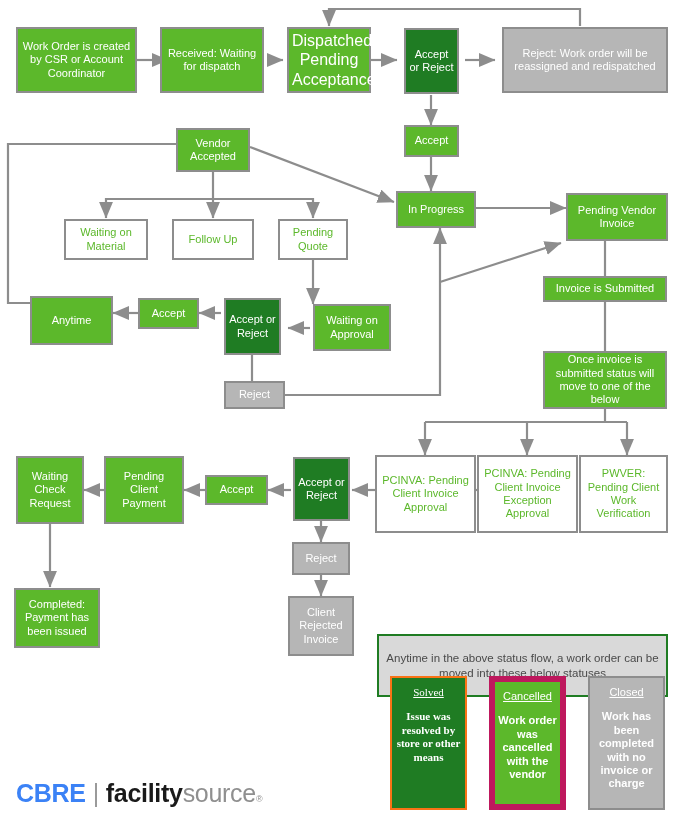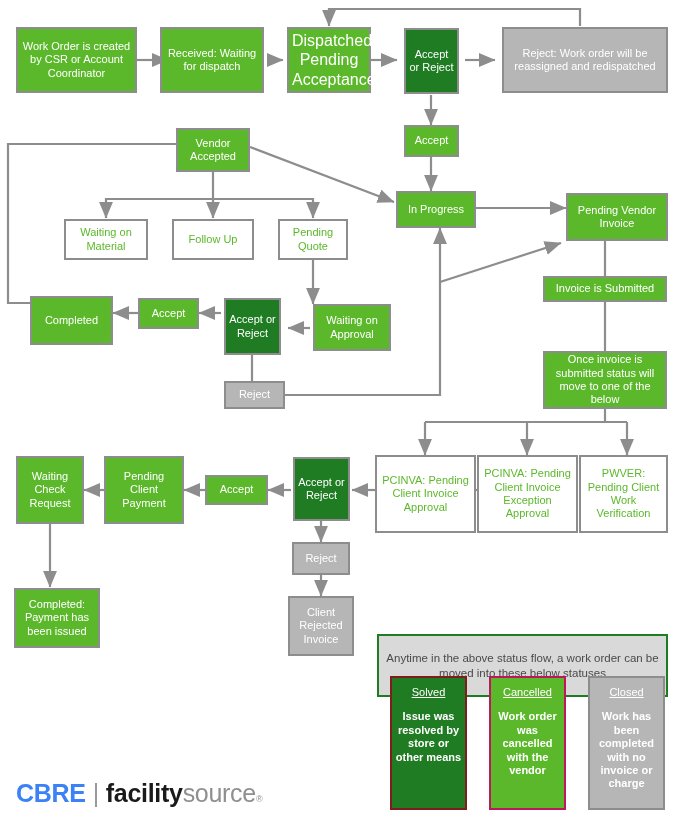--- a/index.html
+++ b/index.html
@@ -8,22 +8,22 @@
   svg.wires{position:absolute;left:0;top:0;width:676px;height:817px;pointer-events:none;}
   .node{position:absolute;box-sizing:border-box;display:flex;align-items:center;justify-content:center;
         text-align:center;line-height:1.22;padding:2px 3px;z-index:2;}
   .node span{display:block;width:100%;}
   
   .green      {background:#5cb82b;border:2px solid #8d8d8d;color:#ffffff;}
   .darkgreen  {background:#1f7c23;border:2px solid #8d8d8d;color:#ffffff;}
   .grey       {background:#b6b6b6;border:2px solid #8d8d8d;color:#ffffff;}
   .white      {background:#ffffff;border:2px solid #8d8d8d;color:#5cb82b;}
   .note       {background:#d9d9d9;border:2px solid #1f7c23;color:#4a4a4a;}
-  .term-dark  {background:#1f7c23;border:2px solid #7f1d1d;color:#ffffff;}
-  .term-green {background:#5cb82b;border:2px solid #be185d;color:#ffffff;}
+  .term-dark  {background:#1f7c23;border:2px solid #f97316;color:#ffffff;font-family:Liberation Serif, serif;}
+  .term-green {background:#5cb82b;border:6px solid #be185d;color:#ffffff;}
   .term-grey  {background:#b6b6b6;border:2px solid #8d8d8d;color:#ffffff;}
   .term{flex-direction:column;justify-content:flex-start;padding-top:8px;}
   .term .ttl{font-weight:normal;text-decoration:underline;margin-bottom:11px;}
   .term .bdy{font-weight:bold;}
   
   #logo{position:absolute;left:16px;top:779px;z-index:3;display:flex;align-items:baseline;
         font-size:25px;font-weight:bold;letter-spacing:-0.3px;}
   #logo .cbre{color:#3b82f6;}
   #logo .bar{color:#9a9a9a;font-weight:normal;margin:0 7px;}
   #logo .fac{color:#1a1a1a;}
@@ -164,21 +164,21 @@
 
   <div class="node white" style="left:278px;top:219px;width:70px;height:41px;font-size:11px;">
     <span>Pending Quote</span>
   </div>
 
   <div class="node green" style="left:543px;top:276px;width:124px;height:26px;font-size:11px;">
     <span>Invoice is Submitted</span>
   </div>
 
   <div class="node green" style="left:30px;top:296px;width:83px;height:49px;font-size:11px;">
-    <span>Completed</span>
+    <span>Anytime</span>
   </div>
 
   <div class="node green" style="left:138px;top:298px;width:61px;height:31px;font-size:11px;">
     <span>Accept</span>
   </div>
 
   <div class="node darkgreen" style="left:224px;top:298px;width:57px;height:57px;font-size:11px;">
     <span>Accept or Reject</span>
   </div>
 

